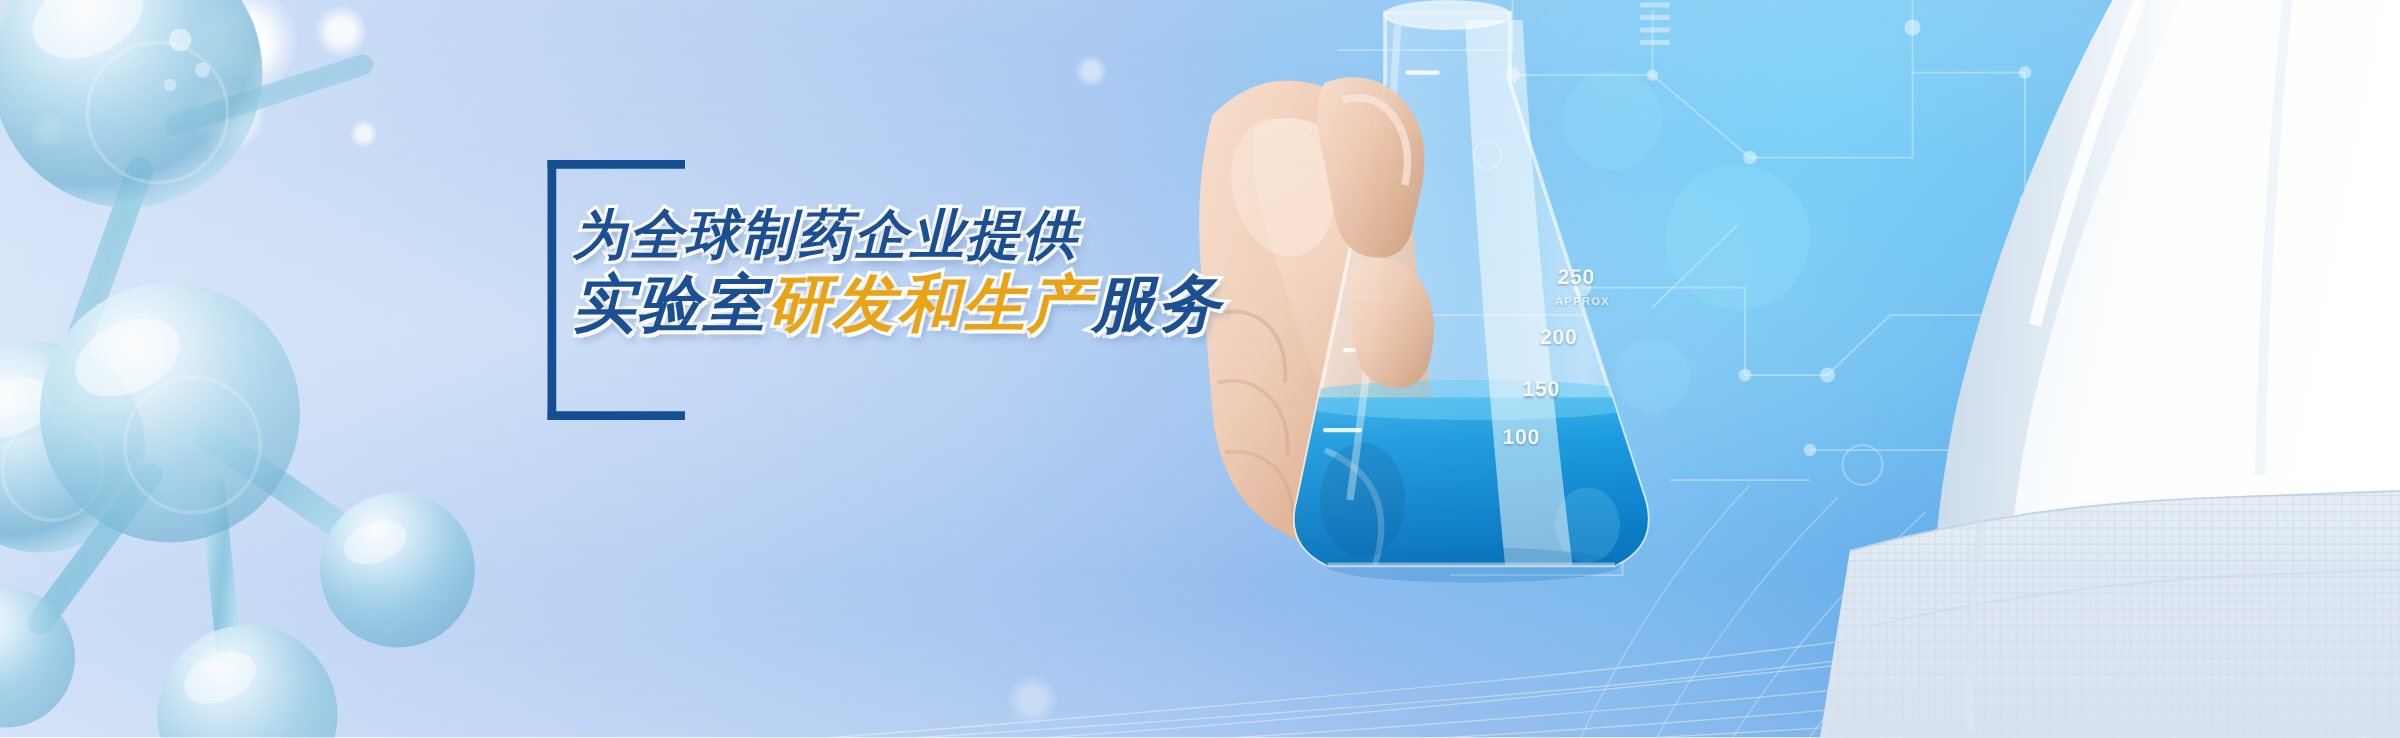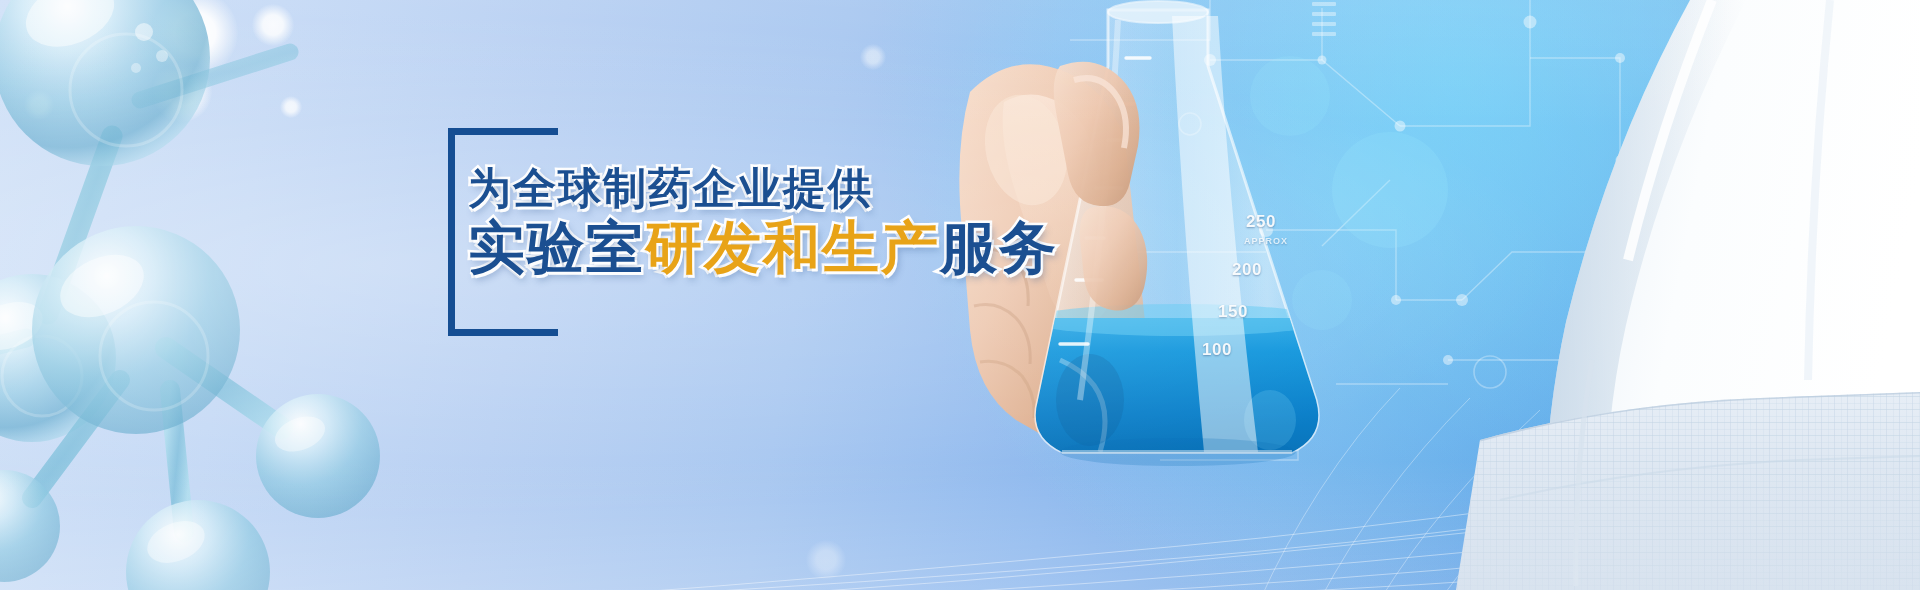--- a/index.html
+++ b/index.html
@@ -47,22 +47,22 @@
 
   
   .circuit{position:absolute;left:1060px;top:0;width:640px;height:520px;}
 
   
   .mesh{position:absolute;left:560px;bottom:-10px;width:1360px;height:230px;}
 
   
   .headline{
     position:absolute;
-    left:448px;top:128px;
-    width:520px;height:208px;
+    left:438px;top:128px;
+    width:520px;height:208px;font-style:italic;
   }
   .bracket{
     position:absolute;left:0;top:0;
     width:110px;height:208px;
     border-left:7px solid #154e93;
     border-top:7px solid #154e93;
     border-bottom:7px solid #154e93;
   }
   .title-wrap{
     position:absolute;left:20px;top:36px;
@@ -73,21 +73,21 @@
     font-weight:700;
     letter-spacing:2px;
     line-height:1.14;
     -webkit-text-stroke:5px #ffffff;
     paint-order:stroke fill;
     text-shadow:
        2px 3px 0 rgba(255,255,255,.95),
        3px 5px 7px rgba(40,80,140,.35);
   }
   .line1{font-size:43px;color:#1b4f91;}
-  .line2{font-size:57px;color:#1b4f91;margin-top:2px;}
+  .line2{font-size:50px;color:#1b4f91;margin-top:2px;}
   .gold{color:#e8a317;}
 
   
   .photo{position:absolute;left:940px;top:0;width:560px;height:590px;}
   .coat{position:absolute;right:0;top:0;width:560px;height:590px;}
 
   .grad-label{
     position:absolute;
     color:rgba(255,255,255,.92);
     font-size:17px;font-weight:700;

